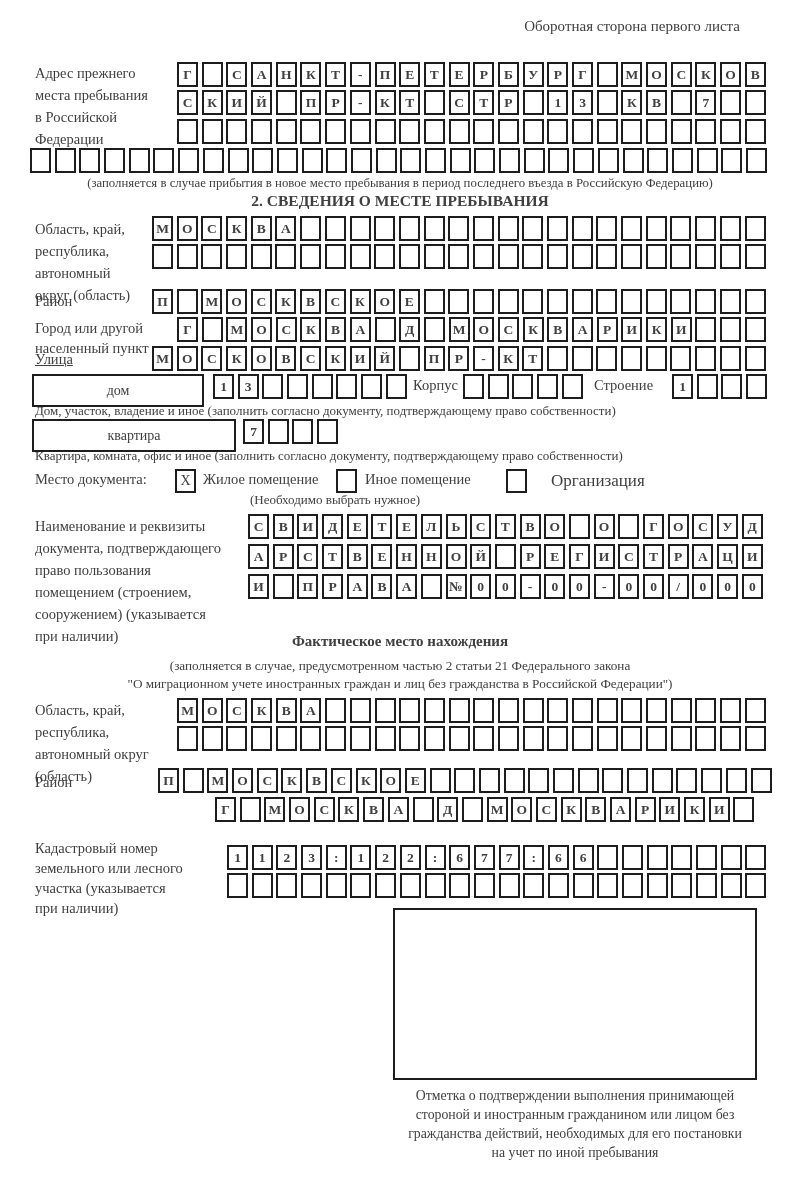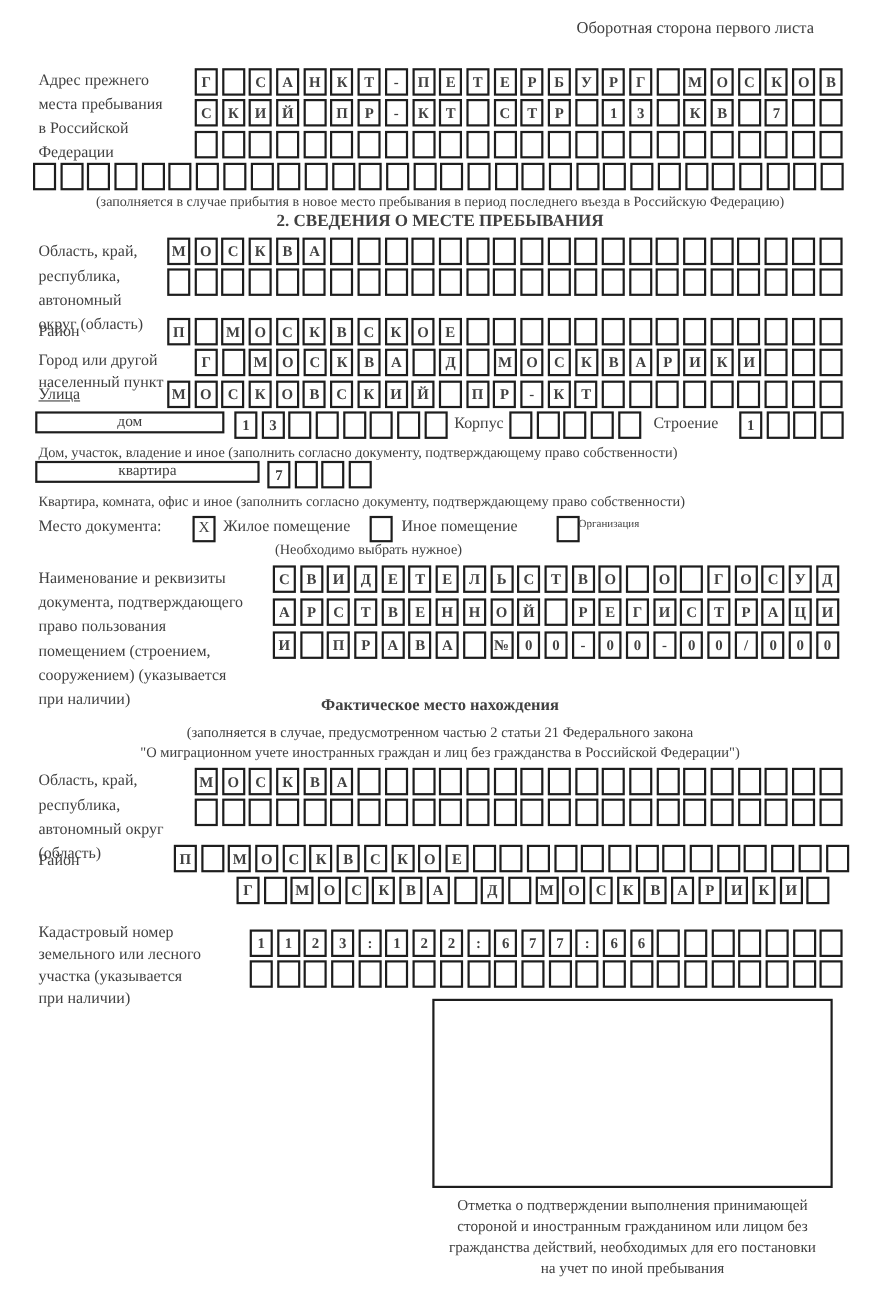--- a/index.html
+++ b/index.html
@@ -5,21 +5,21 @@
   html,body{margin:0;padding:0;background:#fff;}
   .page{position:relative;width:800px;height:1180px;background:#fff;overflow:hidden;
         font-family:"Liberation Serif","DejaVu Serif",serif;color:#404040;}
   .abs{position:absolute;}
   .lbl{font-size:14.5px;line-height:22px;white-space:nowrap;}
   .lbl-tight{font-size:14.5px;line-height:20px;white-space:nowrap;}
   .cellrow{position:absolute;display:flex;}
   .cell{width:21px;height:25px;border:2px solid #1d1d1d;box-sizing:border-box;margin-right:3.7px;
         display:flex;align-items:center;justify-content:center;font-size:13.5px;font-weight:bold;
         background:#fff;flex:none;}
-  .widebox{position:absolute;height:20px;border:2px solid #1d1d1d;box-sizing:border-box;
+  .widebox{position:absolute;height:33px;border:2px solid #1d1d1d;box-sizing:border-box;
         display:flex;align-items:center;justify-content:center;font-size:14px;background:#fff;}
   .cb{position:absolute;width:21px;height:24px;border:2px solid #1d1d1d;box-sizing:border-box;
         display:flex;align-items:center;justify-content:center;font-size:14px;background:#fff;}
   .note{font-size:12.8px;white-space:nowrap;}
   .center{left:0;width:800px;text-align:center;}
   .bold{font-weight:bold;}
   .stampbox{position:absolute;border:2px solid #1d1d1d;background:#fff;box-sizing:border-box;}
   .caption{font-size:13.8px;line-height:19px;text-align:center;}
 </style>
 </head>
@@ -335,21 +335,21 @@
       <span class="cell"></span>
     </div>
   <div class="abs note" style="left:35px;top:448px;font-size:13px;">Квартира, комната, офис и иное (заполнить согласно документу, подтверждающему право собственности)</div>
 
   <div class="abs" style="left:35px;top:471px;font-size:14.5px;">Место документа:</div>
   <div class="cb" style="left:175px;top:469px;">X</div>
   <div class="abs" style="left:203px;top:471px;font-size:14.5px;">Жилое помещение</div>
   <div class="cb" style="left:336px;top:469px;"></div>
   <div class="abs" style="left:365px;top:471px;font-size:14.5px;">Иное помещение</div>
   <div class="cb" style="left:506px;top:469px;"></div>
-  <div class="abs" style="left:526px;top:471px;font-size:10px;">Организация</div>
+  <div class="abs" style="left:551px;top:471px;font-size:17px;">Организация</div>
   <div class="abs note" style="left:185px;top:492px;width:300px;text-align:center;font-size:13px;">(Необходимо выбрать нужное)</div>
 
   <div class="abs lbl" style="left:35px;top:515px;">
       <div>Наименование и реквизиты</div>
       <div>документа, подтверждающего</div>
       <div>право пользования</div>
       <div>помещением (строением,</div>
       <div>сооружением) (указывается</div>
       <div>при наличии)</div>
     </div>

